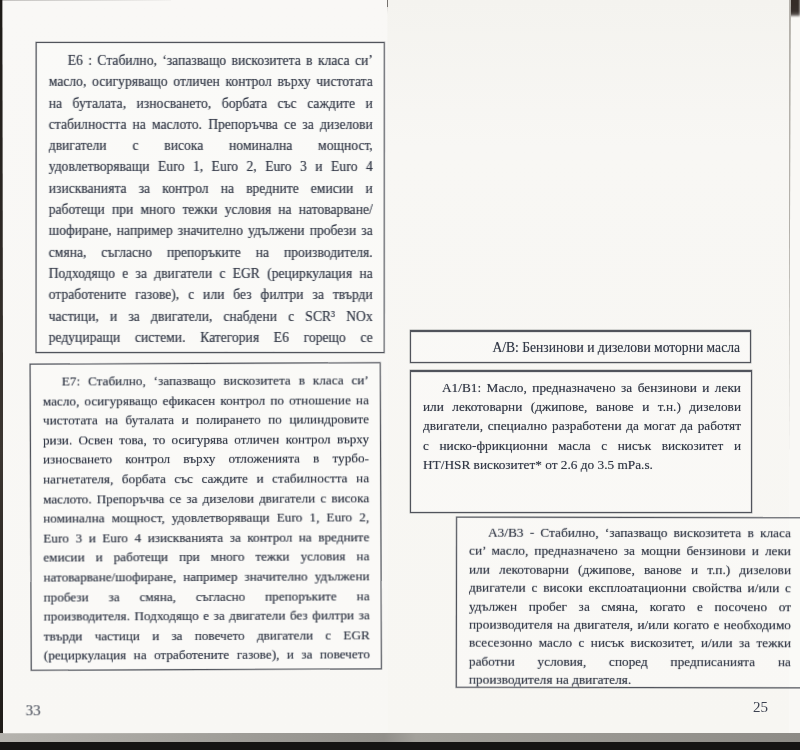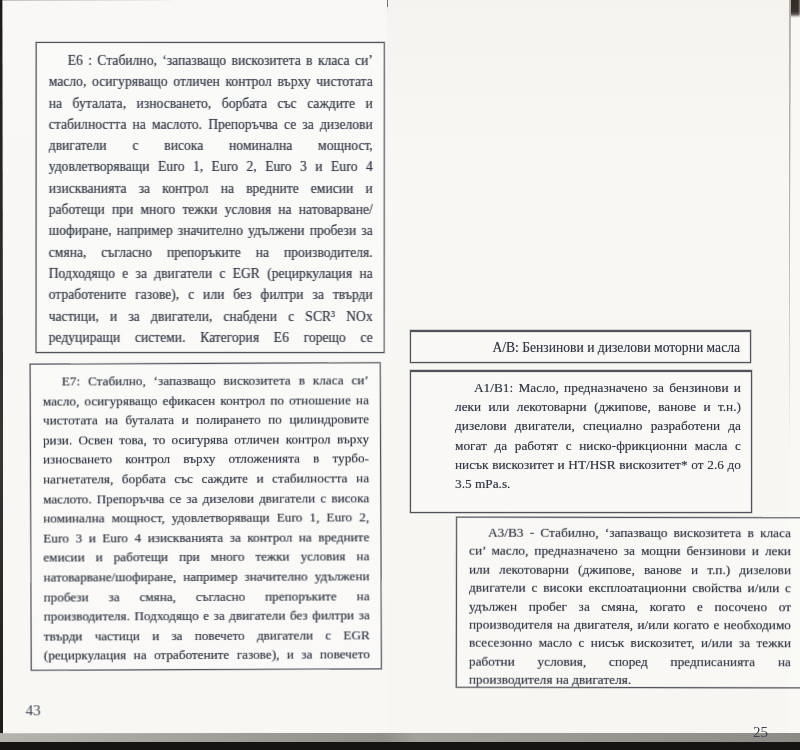--- a/index.html
+++ b/index.html
@@ -67,31 +67,31 @@
     text-shadow:0 0 .7px rgba(45,52,68,.55);
   }
   .box-e6{left:33px;top:42px;width:349px;height:311px;padding:7px 11px 0 12px;transform:rotate(.12deg);}
   .box-e6 p{font-size:13.6px;line-height:21.3px;}
   .box-e7{left:27px;top:363px;width:351px;height:307px;padding:7px 11px 0 12px;transform:rotate(-.12deg);}
   .box-e7 p{font-size:13.2px;line-height:19.6px;}
 
   .box-ab{left:22px;top:330px;width:341px;height:33px;padding:6px 10px 0 12px;border-top-width:2px;}
   .box-ab p{font-size:13.6px;line-height:20px;text-indent:8px;text-align:right;}
   .box-a1b1{left:22px;top:370px;width:342px;height:143px;padding:6px 10px 0 12px;border-top-width:2px;}
-  .box-a1b1 p{font-size:13.3px;line-height:19.2px;margin-left:32px;}
+  .box-a1b1 p{font-size:13.3px;line-height:19.2px;}
   .box-a1b1 p.footnote{font-style:italic;}
   .box-a3b3{left:24px;top:517px;width:346px;height:171px;padding:6px 10px 0 12px;transform:rotate(.1deg);margin-left:44px;}
   .box-a3b3 p{font-size:13.3px;line-height:18.4px;}
 
   .page-number{
     position:absolute;font-size:15px;color:#3c4250;
     filter:blur(.25px);
   }
   .pn-left{left:22px;top:702px;}
-  .pn-right{left:365px;top:699px;margin-top:25px;}
+  .pn-right{left:365px;top:699px;}
 </style>
 </head>
 <body>
 
 <div id="scan">
 
   <div class="top-bar-left"></div>
   <div class="top-blotch-right"></div>
   <div class="left-edge-line"></div>
   <div class="gutter-shadow"></div>
@@ -99,21 +99,21 @@
   <div class="bottom-gray-bar"></div>
   <div class="bottom-black-bar"></div>
 
   <div class="page page-left">
     <div class="tbox box-e6">
       <p>Е6 : Стабилно, ‘запазващо вискозитета в класа си’ масло, осигуряващо отличен контрол върху чистотата на буталата, износването, борбата със саждите и стабилността на маслото. Препоръчва се за дизелови двигатели с висока номинална мощност, удовлетворяващи Euro 1, Euro 2, Euro 3 и Euro 4 изискванията за контрол на вредните емисии и работещи при много тежки условия на натоварване/шофиране, например значително удължени пробези за смяна, съгласно препоръките на производителя. Подходящо е за двигатели с EGR (рециркулация на отработените газове), с или без филтри за твърди частици, и за двигатели, снабдени с SCR³ NOx редуциращи системи. Категория Е6 горещо се препоръчва за двигатели, снабдени с филтри за твърди частици и е разработена за съвместна работа с ниско-серни дизелови горива (max 50 ppm).</p>
     </div>
     <div class="tbox box-e7">
       <p>Е7: Стабилно, ‘запазващо вискозитета в класа си’ масло, осигуряващо ефикасен контрол по отношение на чистотата на буталата и полирането по цилиндровите ризи. Освен това, то осигурява отличен контрол върху износването контрол върху отложенията в турбо-нагнетателя, борбата със саждите и стабилността на маслото. Препоръчва се за дизелови двигатели с висока номинална мощност, удовлетворяващи Euro 1, Euro 2, Euro 3 и Euro 4 изискванията за контрол на вредните емисии и работещи при много тежки условия на натоварване/шофиране, например значително удължени пробези за смяна, съгласно препоръките на производителя. Подходящо е за двигатели без филтри за твърди частици и за повечето двигатели с EGR (рециркулация на отработените газове), и за повечето двигатели, снабдени с SCR³ NOx редуциращи системи.</p>
     </div>
-    <div class="page-number pn-left">43</div>
+    <div class="page-number pn-left">33</div>
   </div>
 
   <div class="page page-right">
     <div class="tbox box-ab">
       <p>А/В: Бензинови и дизелови моторни масла</p>
     </div>
     <div class="tbox box-a1b1">
       <p>А1/В1: Масло, предназначено за бензинови и леки или лекотоварни (джипове, ванове и т.н.) дизелови двигатели, специално разработени да могат да работят с ниско-фрикционни масла с нисък вискозитет и HT/HSR вискозитет* от 2.6 до 3.5 mPa.s.</p>
     </div>
     <div class="tbox box-a3b3">

